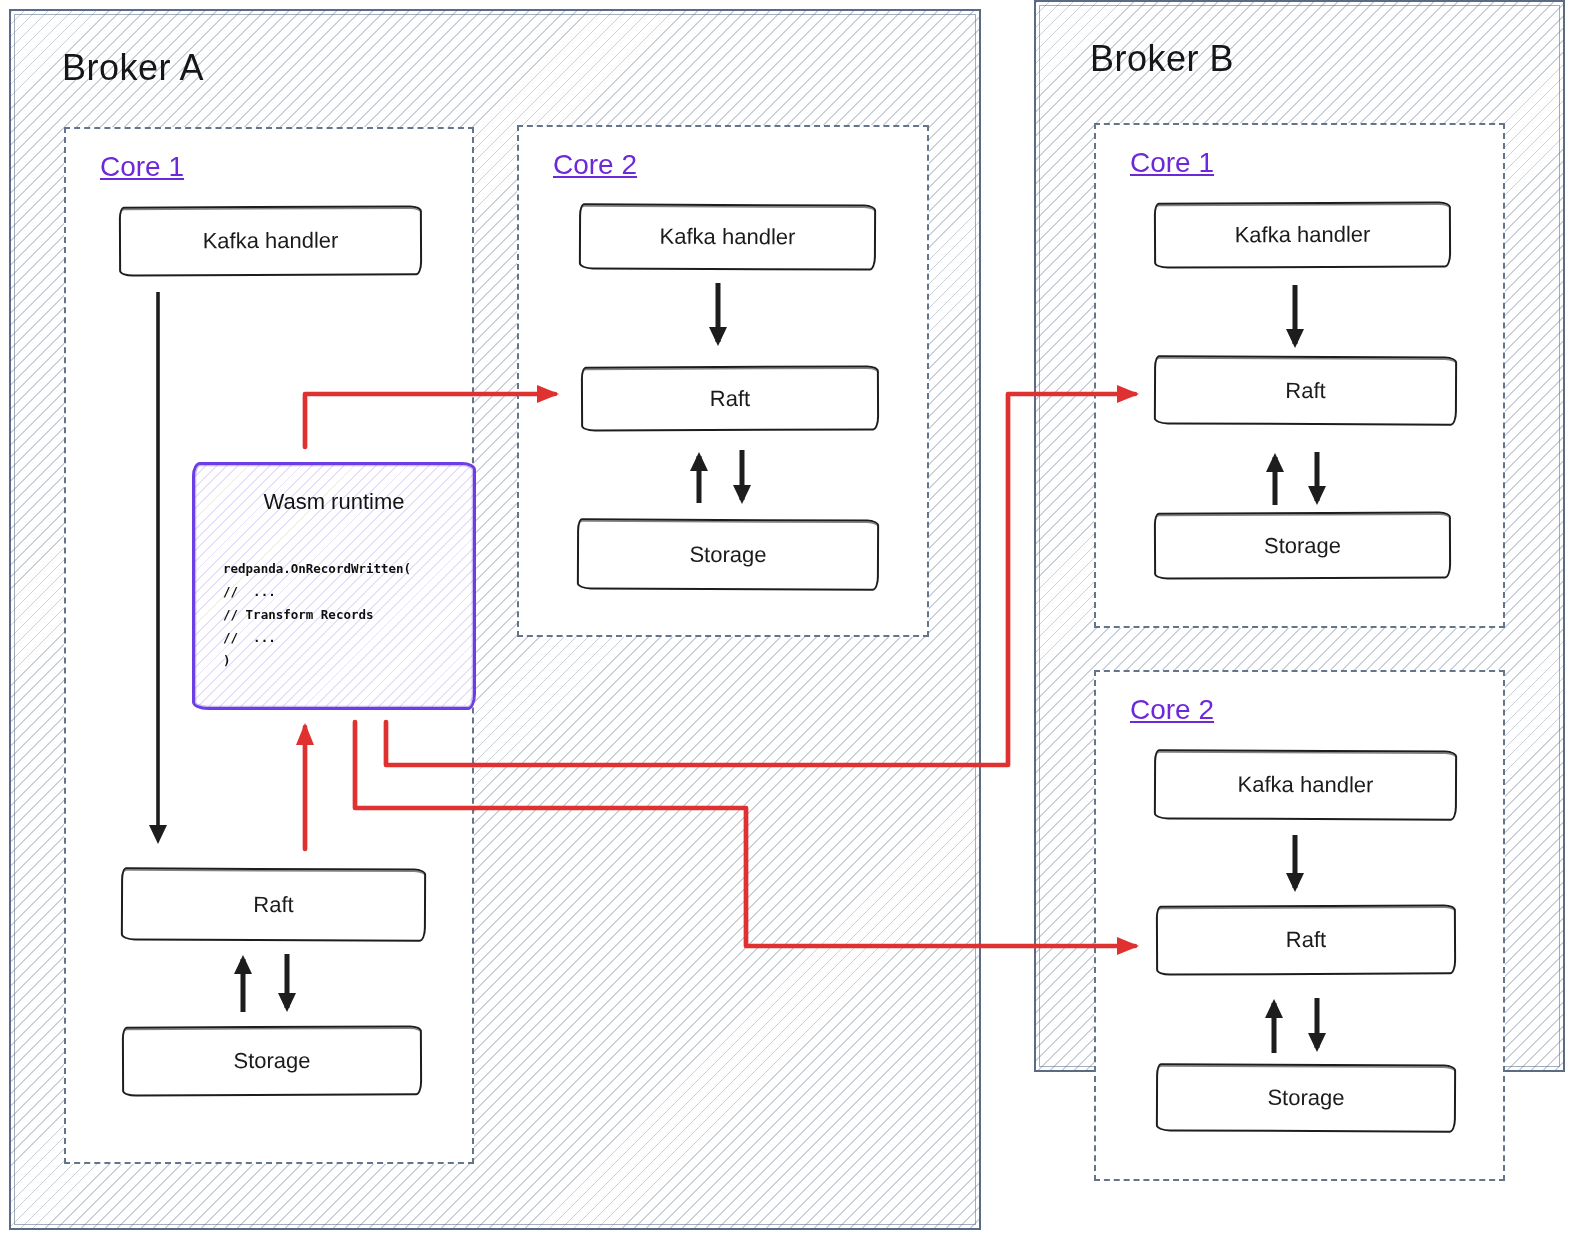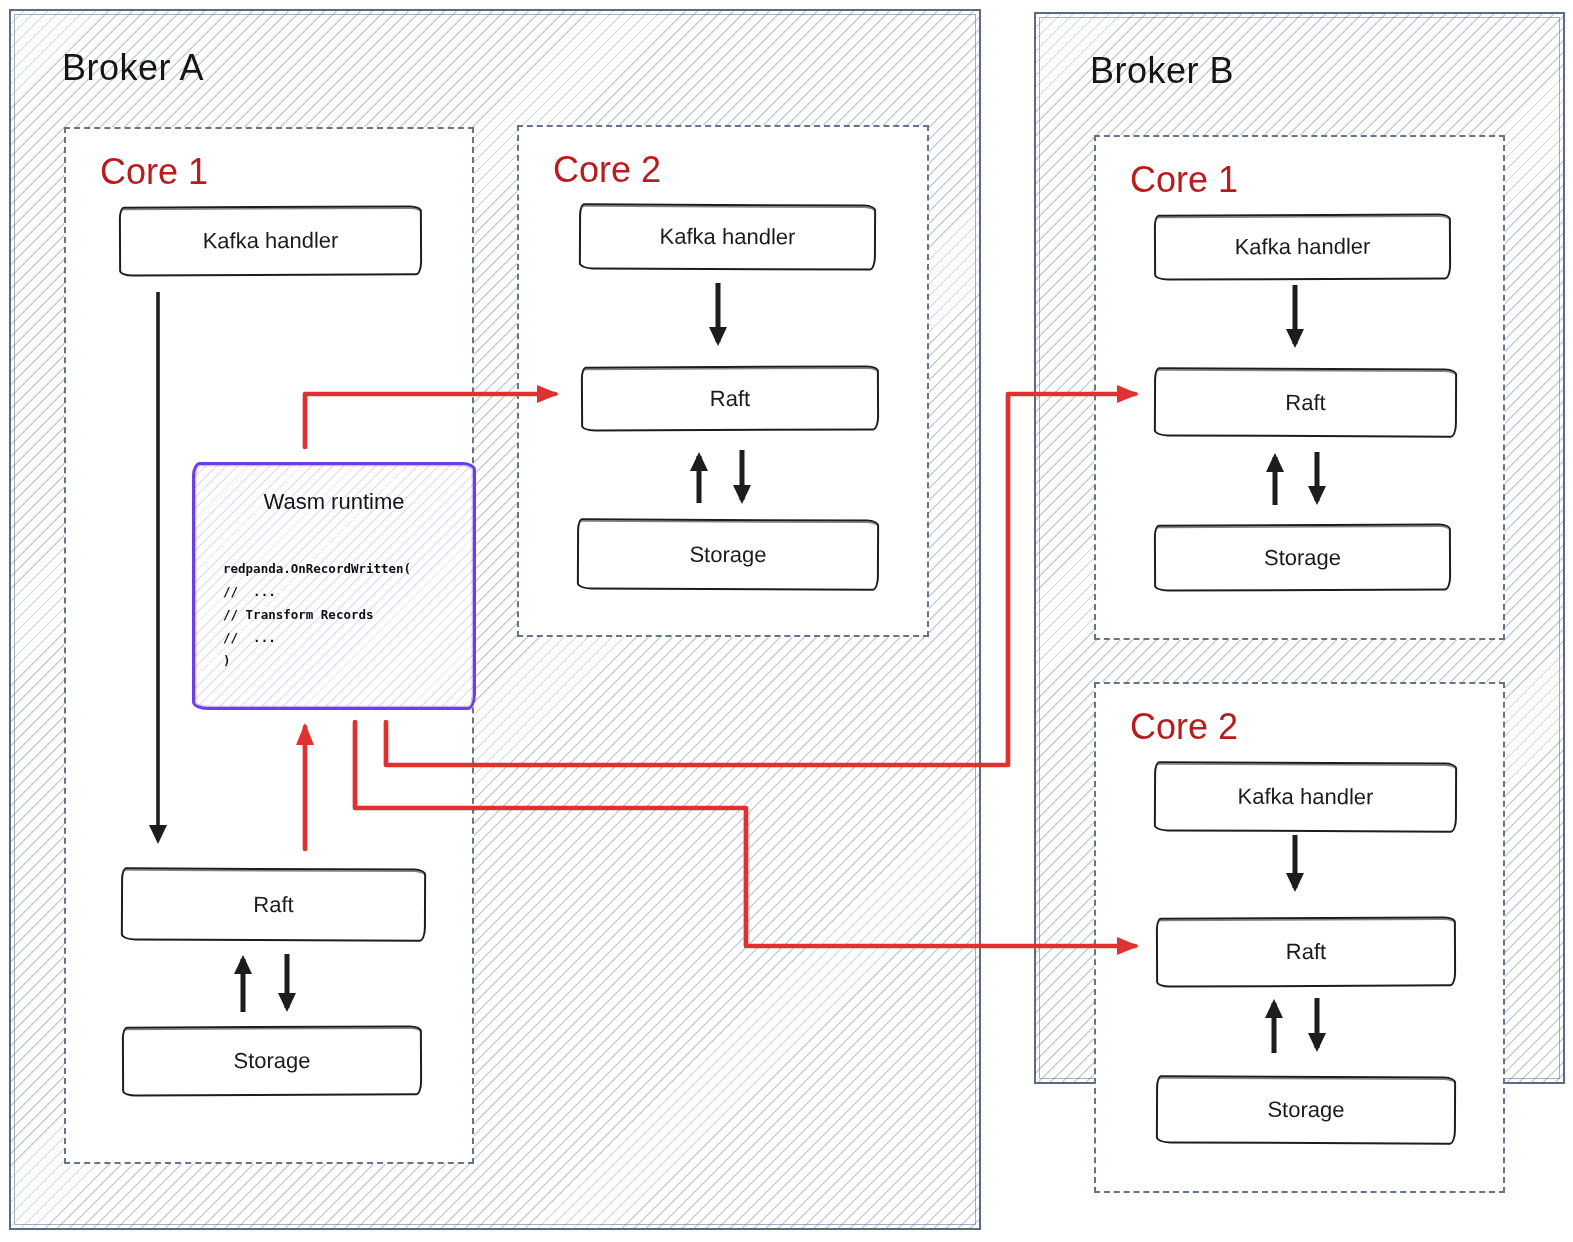--- a/index.html
+++ b/index.html
@@ -22,21 +22,21 @@
     outline:1.5px solid rgba(91,107,132,.55);
     outline-offset:-6px;
   }
   .broker-title{
     position:absolute;font-size:36px;font-weight:400;color:#161616;letter-spacing:.5px;
   }
   .core{
     position:absolute;background:#fff;border:2.3px dashed var(--dash);
   }
   .core-title{
-    position:absolute;left:34px;top:22px;font-size:36px;font-weight:400;color:#b91c1c;
+    position:absolute;left:34px;top:22px;font-size:28px;font-weight:400;color:#6d28d9;text-decoration:underline;
   }
   .node{
     position:absolute;background:#fff;border:2.6px solid var(--ink);
     border-radius:5px 12px 6px 14px / 12px 6px 14px 6px;
     box-shadow:inset 0 2.5px 0 -1px rgba(29,29,29,.55);
     display:flex;align-items:center;justify-content:center;
     font-size:22px;color:#1b1b1b;
   }
   .tilt-a{transform:rotate(-.25deg);}
   .tilt-b{transform:rotate(.25deg);}
@@ -86,21 +86,21 @@
       <h2 class="core-title">Core 2</h2>
 
       <div class="node tilt-b" style="left:60px;top:77px;width:297px;height:66px;">Kafka handler</div>
 
       <div class="node tilt-a" style="left:62px;top:239px;width:298px;height:65px;">Raft</div>
 
       <div class="node tilt-b" style="left:58px;top:392px;width:302px;height:71px;">Storage</div>
     </div>
   </section>
 
-  <section class="broker" style="left:1034px;top:12px;width:531px;height:1072px;">
+  <section class="broker" style="left:1034px;top:0;width:531px;height:1072px;">
     <h1 class="broker-title" style="left:54px;top:36px;">Broker B</h1>
 
     <div class="core" style="left:58px;top:121px;width:411px;height:505px;">
       <h2 class="core-title">Core 1</h2>
 
       <div class="node tilt-a" style="left:58px;top:77px;width:297px;height:66px;">Kafka handler</div>
 
       <div class="node tilt-b" style="left:58px;top:231px;width:303px;height:69px;">Raft</div>
 
       <div class="node tilt-a" style="left:58px;top:387px;width:297px;height:67px;">Storage</div>

